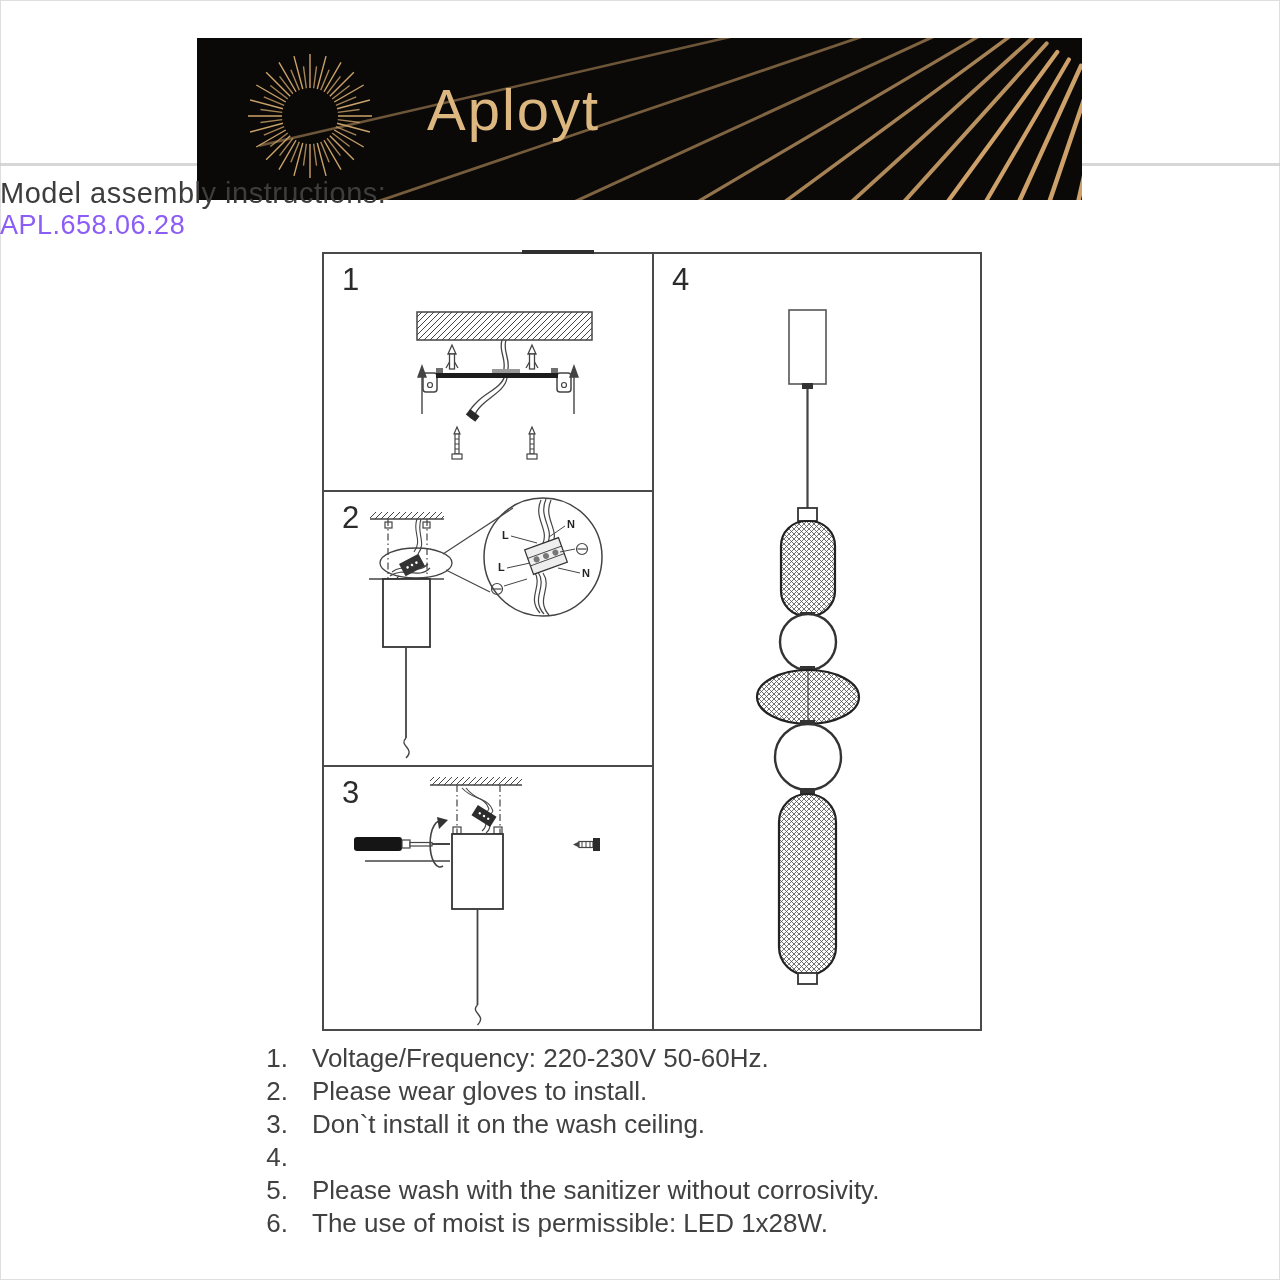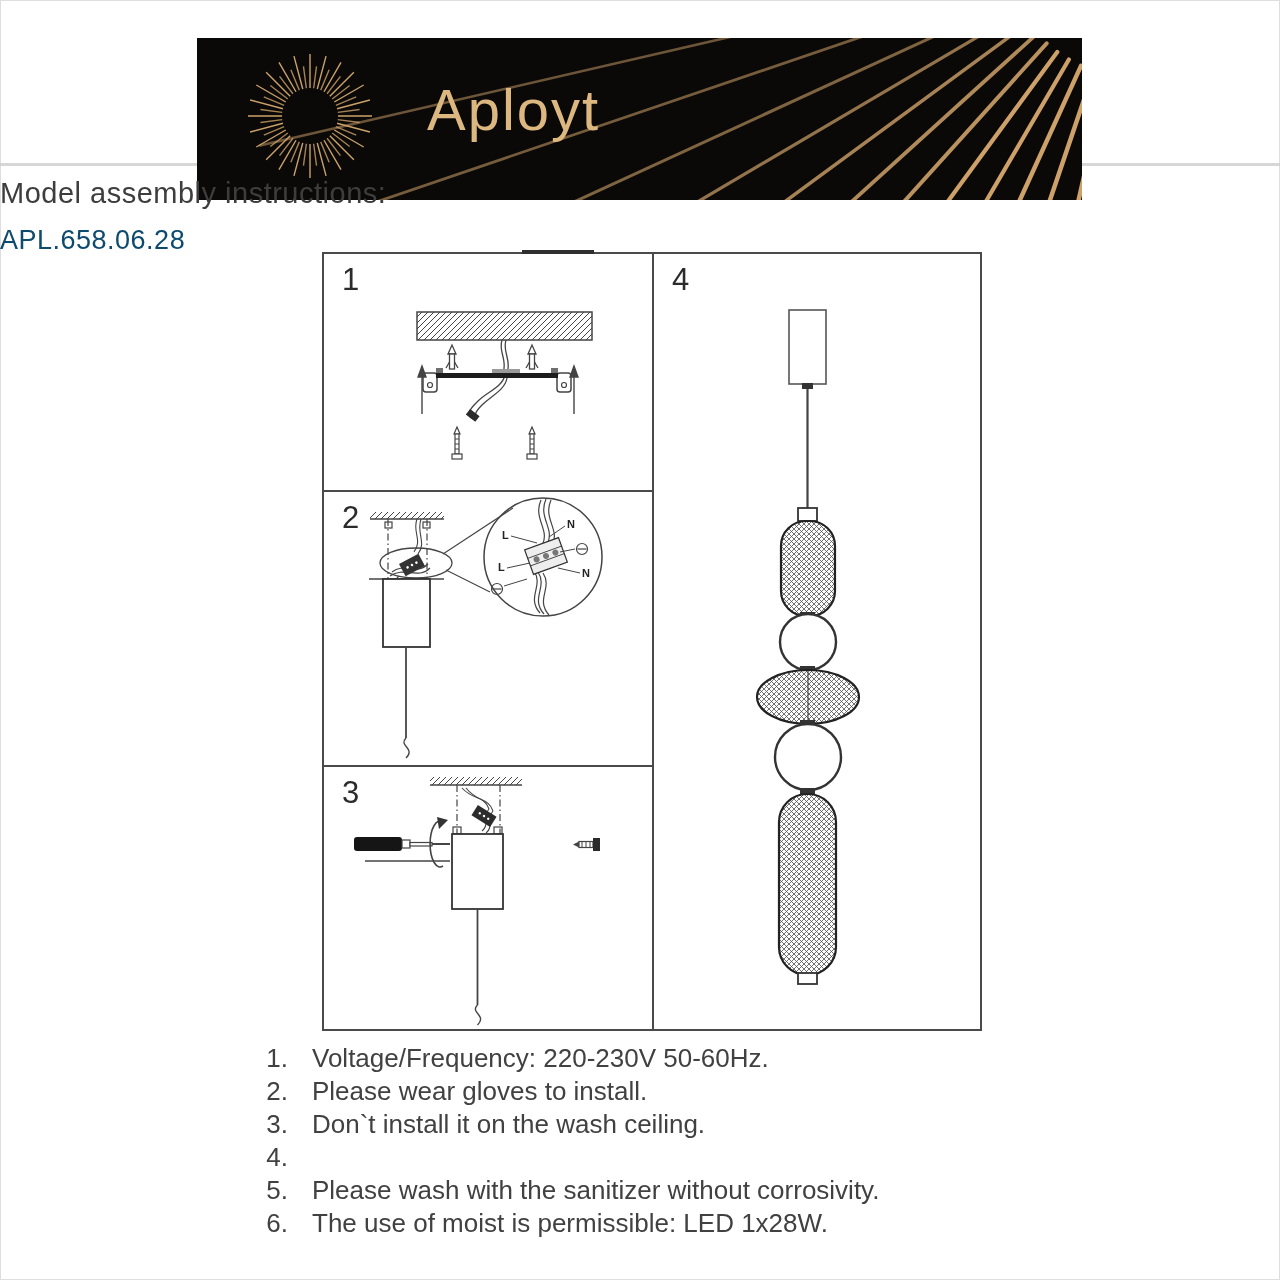--- a/index.html
+++ b/index.html
@@ -13,21 +13,21 @@
   .banner{position:absolute;left:197px;top:2px;width:885px;height:162px;background:#0b0907;overflow:hidden;margin-top:36px;}
   .banner svg{position:absolute;left:0;top:0;}
   .brand-name{
     position:absolute;left:230px;top:38px;width:300px;
     font-family:"Liberation Sans",sans-serif;font-weight:200;
     font-size:58px;letter-spacing:2px;color:#dcb780;
   }
   
   .title-block{position:absolute;left:0;top:176px;width:1056px;text-align:left;}
   .doc-title{font-size:29px;line-height:34px;color:#3d3d3d;letter-spacing:.5px;}
-  .doc-model{font-size:27px;line-height:31px;color:#0c4a6e;letter-spacing:.5px;margin-top:15px;}
+  .doc-model{font-size:27px;line-height:31px;color:#8b5cf6;letter-spacing:.5px;}
   
   .diagram-grid{position:absolute;left:322px;top:252px;width:656px;height:775px;border:2px solid #4a4a4a;display:flex;background:#fff;}
   .grid-notch{position:absolute;top:-4px;left:198px;width:72px;height:4px;background:#2f2f2f;}
   .left-col{width:328px;border-right:2px solid #4a4a4a;display:flex;flex-direction:column;}
   .panel{position:relative;background:#fff;}
   .panel-1{height:236px;border-bottom:2px solid #4a4a4a;}
   .panel-2{height:273px;border-bottom:2px solid #4a4a4a;}
   .panel-3{flex:1;}
   .panel-4{flex:1;}
   .panel svg{position:absolute;left:0;top:0;}

